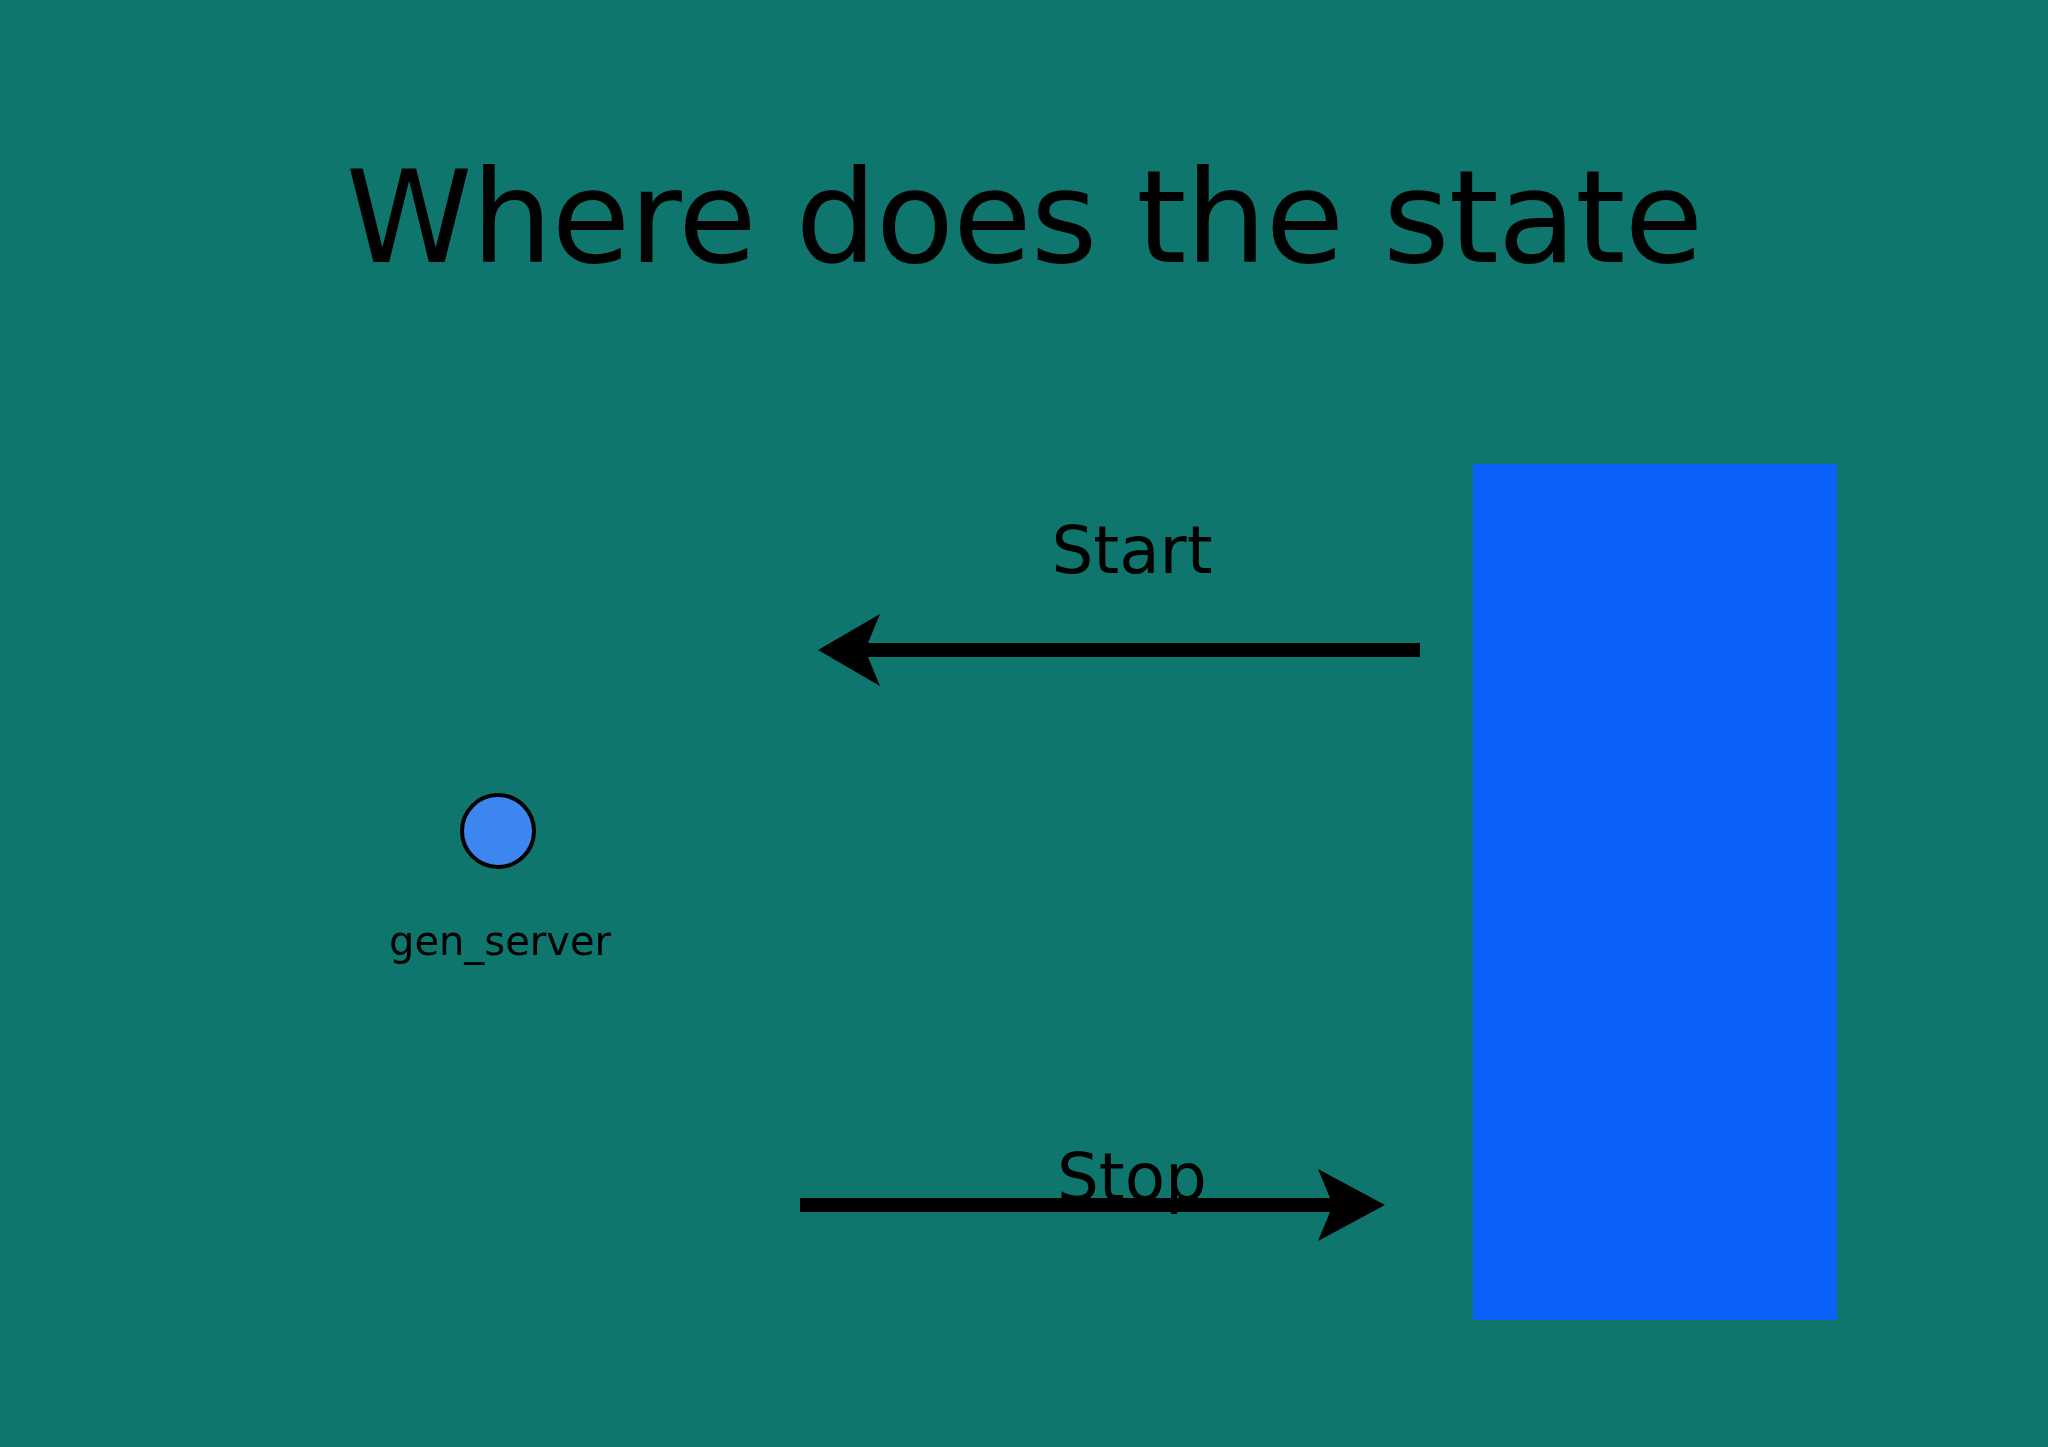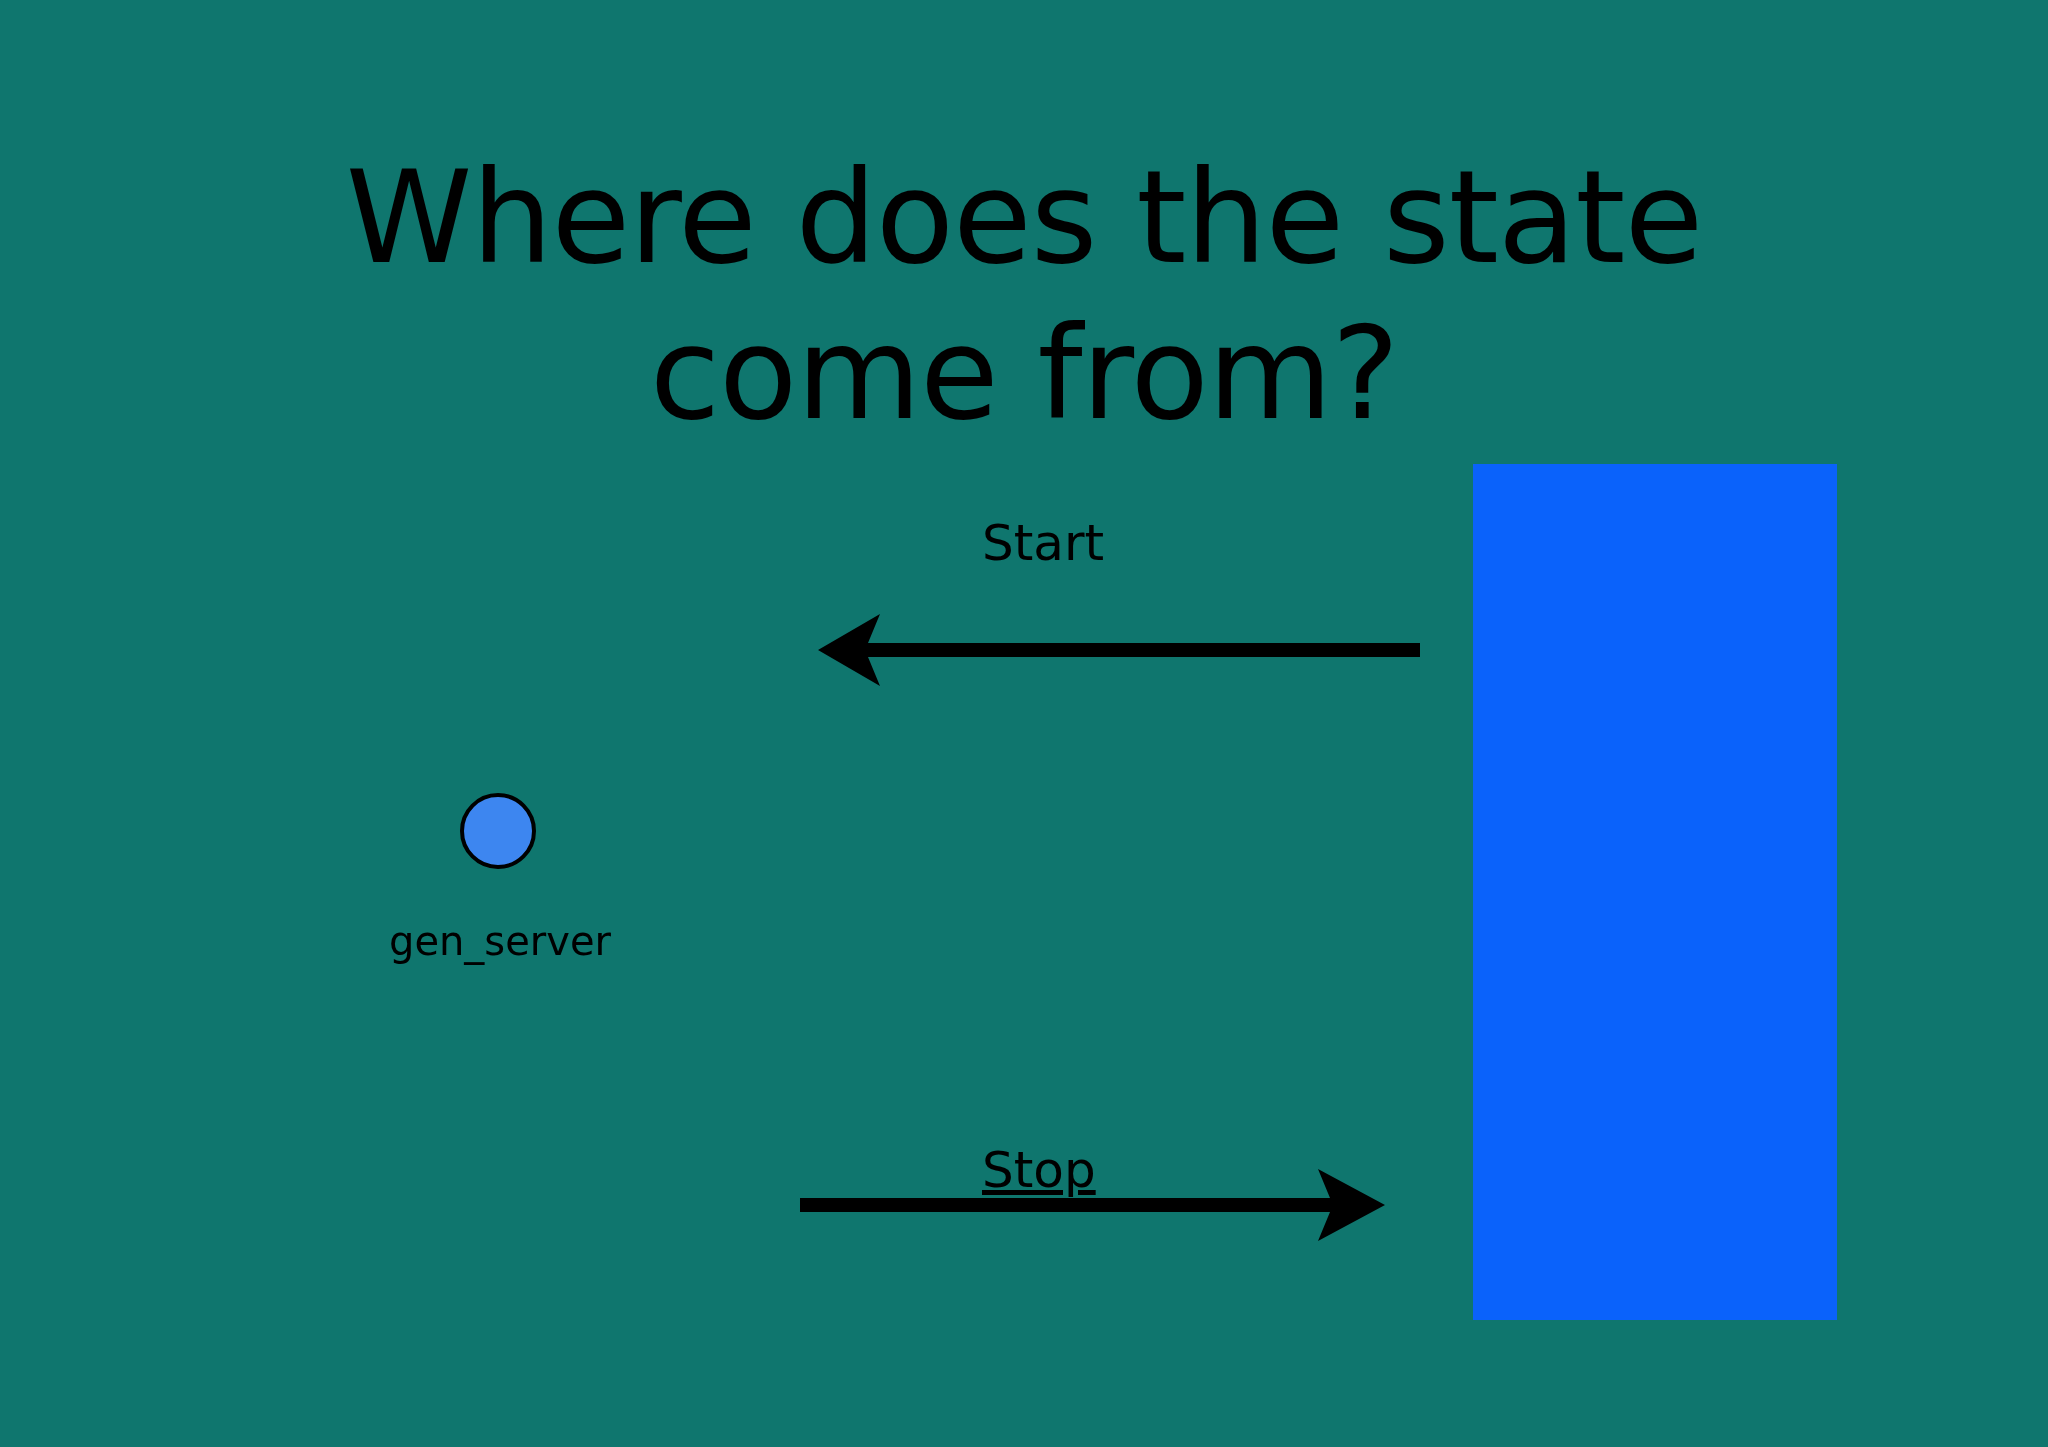--- a/index.html
+++ b/index.html
@@ -91,36 +91,36 @@
     position: absolute;
     overflow: visible;
   }
   #start-arrow-svg { left: 800px; top: 600px; }
   #stop-arrow-svg  { left: 800px; top: 1155px; }
 
   .arrow-label {
     position: absolute;
     color: #000000;
     font-family: "DejaVu Sans", sans-serif;
-    font-size: 50px;
+    font-size: 66px;
     line-height: 1.0;
     white-space: nowrap;
+    text-align: center;
     width: 300px;
   }
   #start-label { left: 982px; top: 518px; }
   #stop-label  { left: 982px; top: 1145px; text-decoration: underline; }
 </style>
 </head>
 <body>
 
 <div id="slide">
 
   <div id="title">
     <span class="tline">Where does the state</span>
-    <span class="tline">come from?</span>
   </div>
 
   <svg id="start-arrow-svg" class="arrow-svg" width="620" height="100" viewBox="0 0 620 100">
     <polygon points="18,50 80,14 68,43 620,43 620,57 68,57 80,86" fill="#000000"></polygon>
   </svg>
   <div id="start-label" class="arrow-label">Start</div>
 
   <div id="gen-server-node">
     <div id="gen-server-circle"></div>
   </div>

